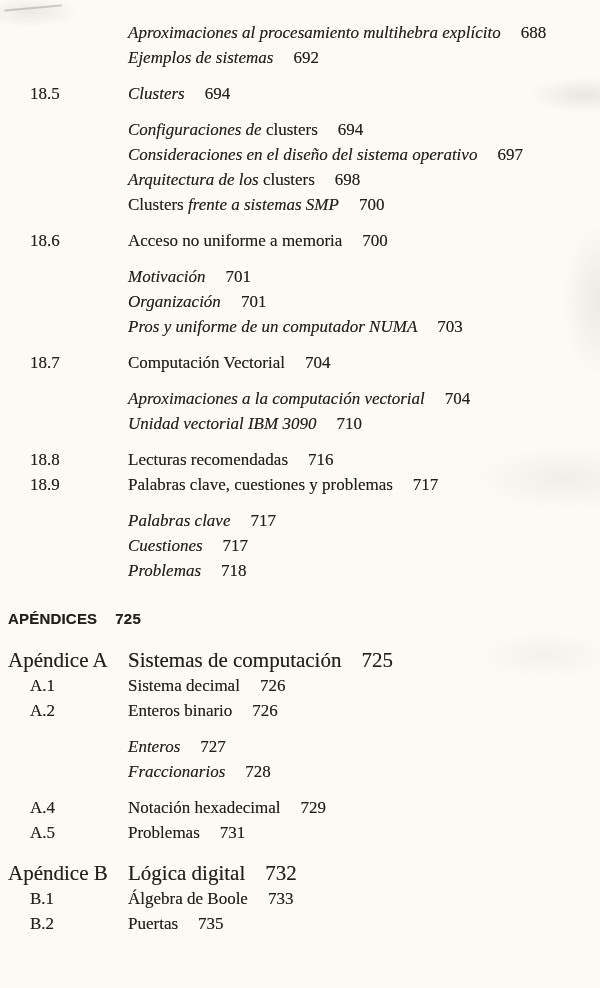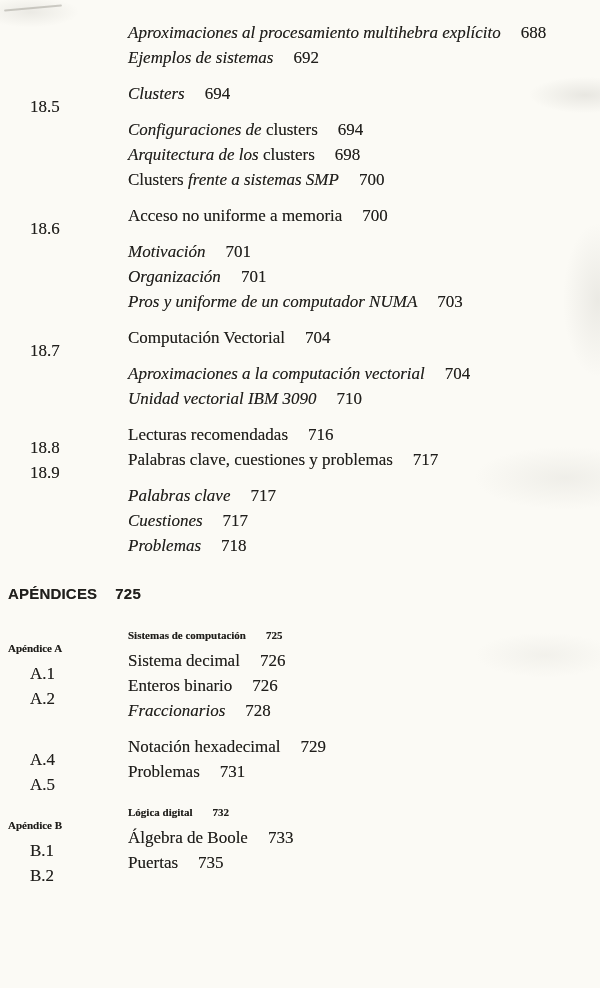--- a/index.html
+++ b/index.html
@@ -42,74 +42,76 @@
     position: relative;
     padding-left: 128px;
     padding-right: 18px;
     line-height: 24px;
     margin-top: 1px;
     white-space: nowrap;
   }
   .row .num {
     position: absolute;
     left: 30px;
-    top: 13px;
+    top: 0;
   }
   .row.group    { margin-top: 12px; }
   .row.group-sm {  }
   .seg.i { font-style: italic; }
   .pagenum { margin-left: 20px; }
 
   .row.part {
     margin-top: 23px;
     line-height: 26px;
     padding-left: 8px;
     font-family: "Liberation Sans", sans-serif;
     font-weight: 700;
     font-size: 15px;
     letter-spacing: 0.2px;
   }
   .row.part .pagenum { margin-left: 18px; }
 
   .row.appendix {
     margin-top: 15px;
     line-height: 26px;
-    font-weight: 700;
-    font-size: 11px;
+    font-weight: 400;
+    font-size: 21px;
   }
   .row.appendix .num { left: 8px; }
 </style>
 </head>
 <body>
 
 <div class="page">
   <div class="corner-mark"></div>
   <div class="rows">
       <div class="row sub"><span class="title"><span class="seg i">Aproximaciones al procesamiento multihebra explícito</span></span><span class="pagenum">688</span></div>
       <div class="row sub"><span class="title"><span class="seg i">Ejemplos de sistemas</span></span><span class="pagenum">692</span></div>
       <div class="row section group"><span class="num">18.5</span><span class="title"><span class="seg i">Clusters</span></span><span class="pagenum">694</span></div>
       <div class="row sub group"><span class="title"><span class="seg i">Configuraciones de </span><span class="seg">clusters</span></span><span class="pagenum">694</span></div>
+      <div class="row sub"><span class="title"><span class="seg i">Consideraciones en el diseño del sistema operativo</span></span><span class="pagenum">697</span></div>
       <div class="row sub"><span class="title"><span class="seg i">Arquitectura de los </span><span class="seg">clusters</span></span><span class="pagenum">698</span></div>
       <div class="row sub"><span class="title"><span class="seg">Clusters </span><span class="seg i">frente a sistemas SMP</span></span><span class="pagenum">700</span></div>
       <div class="row section group"><span class="num">18.6</span><span class="title"><span class="seg">Acceso no uniforme a memoria</span></span><span class="pagenum">700</span></div>
       <div class="row sub group"><span class="title"><span class="seg i">Motivación</span></span><span class="pagenum">701</span></div>
       <div class="row sub"><span class="title"><span class="seg i">Organización</span></span><span class="pagenum">701</span></div>
       <div class="row sub"><span class="title"><span class="seg i">Pros y uniforme de un computador NUMA</span></span><span class="pagenum">703</span></div>
       <div class="row section group"><span class="num">18.7</span><span class="title"><span class="seg">Computación Vectorial</span></span><span class="pagenum">704</span></div>
       <div class="row sub group"><span class="title"><span class="seg i">Aproximaciones a la computación vectorial</span></span><span class="pagenum">704</span></div>
       <div class="row sub"><span class="title"><span class="seg i">Unidad vectorial IBM 3090</span></span><span class="pagenum">710</span></div>
       <div class="row section group"><span class="num">18.8</span><span class="title"><span class="seg">Lecturas recomendadas</span></span><span class="pagenum">716</span></div>
       <div class="row section"><span class="num">18.9</span><span class="title"><span class="seg">Palabras clave, cuestiones y problemas</span></span><span class="pagenum">717</span></div>
       <div class="row sub group"><span class="title"><span class="seg i">Palabras clave</span></span><span class="pagenum">717</span></div>
       <div class="row sub"><span class="title"><span class="seg i">Cuestiones</span></span><span class="pagenum">717</span></div>
       <div class="row sub"><span class="title"><span class="seg i">Problemas</span></span><span class="pagenum">718</span></div>
       <div class="row part"><span class="plabel">APÉNDICES</span><span class="pagenum">725</span></div>
       <div class="row appendix"><span class="num">Apéndice A</span><span class="title"><span class="seg">Sistemas de computación</span></span><span class="pagenum">725</span></div>
       <div class="row section group-sm"><span class="num">A.1</span><span class="title"><span class="seg">Sistema decimal</span></span><span class="pagenum">726</span></div>
       <div class="row section"><span class="num">A.2</span><span class="title"><span class="seg">Enteros binario</span></span><span class="pagenum">726</span></div>
+      <div class="row sub group"><span class="title"><span class="seg i">Enteros</span></span><span class="pagenum">727</span></div>
       <div class="row sub"><span class="title"><span class="seg i">Fraccionarios</span></span><span class="pagenum">728</span></div>
       <div class="row section group"><span class="num">A.4</span><span class="title"><span class="seg">Notación hexadecimal</span></span><span class="pagenum">729</span></div>
       <div class="row section"><span class="num">A.5</span><span class="title"><span class="seg">Problemas</span></span><span class="pagenum">731</span></div>
       <div class="row appendix"><span class="num">Apéndice B</span><span class="title"><span class="seg">Lógica digital</span></span><span class="pagenum">732</span></div>
       <div class="row section group-sm"><span class="num">B.1</span><span class="title"><span class="seg">Álgebra de Boole</span></span><span class="pagenum">733</span></div>
       <div class="row section"><span class="num">B.2</span><span class="title"><span class="seg">Puertas</span></span><span class="pagenum">735</span></div>
     </div>
 </div>
 
 </body></html>

